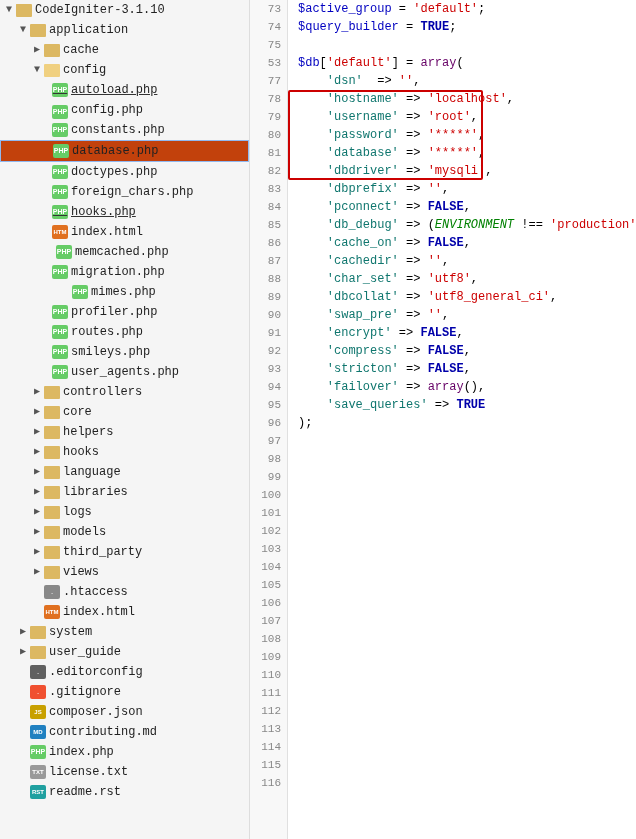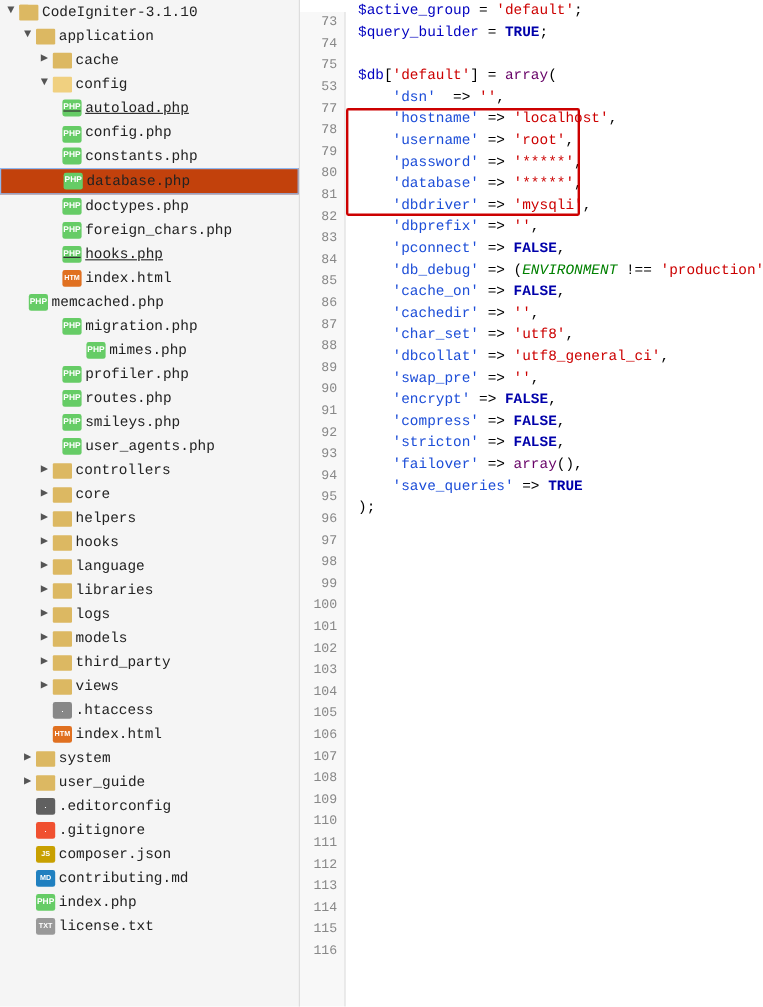--- a/index.html
+++ b/index.html
@@ -189,41 +189,40 @@
       min-width: 38px;
       background: #f8f8f8;
       border-right: 1px solid #e0e0e0;
       text-align: right;
       padding-right: 6px;
       color: #888;
       font-size: 11px;
       line-height: 18px;
       overflow: hidden;
       user-select: none;
-      margin-top: 10px;
     }
     .line-numbers div { height: 18px; line-height: 18px; }
 
     .code-area {
       flex: 1;
       padding-left: 10px;
       overflow: auto;
       position: relative;
     }
 
     .code-line {
       height: 18px;
       line-height: 18px;
       white-space: pre;
       position: relative;
     }
 
     
     .c-var { color: #0000c0; }
-    .c-key { color: #1d4ed8; margin-top: 48px; }
+    .c-key { color: #0f766e; margin-top: 48px; }
     .c-str { color: #cc0000; }
     .c-bool { color: #0000aa; font-weight: bold; }
     .c-op { color: #000000; }
     .c-func { color: #660066; }
     .c-paren { color: #000000; }
     .c-env { color: #008000; font-style: italic; }
   </style>
 </head>
 <body>
 
@@ -282,21 +281,21 @@
     <span class="item-label">foreign_chars.php</span>
   </div>
   <div class="tree-item" style="padding-left:52px;text-decoration:underline;">
     <span class="php-icon">PHP</span>
     <span class="item-label">hooks.php</span>
   </div>
   <div class="tree-item" style="padding-left:52px;">
     <span class="html-icon">HTM</span>
     <span class="item-label">index.html</span>
   </div>
-  <div class="tree-item" style="padding-left:24px;align-items:center;">
+  <div class="tree-item" style="padding-left:56px;align-items:center;">
     <span class="php-icon">PHP</span>
     <span class="item-label">memcached.php</span>
   </div>
   <div class="tree-item" style="padding-left:52px;">
     <span class="php-icon">PHP</span>
     <span class="item-label">migration.php</span>
   </div>
   <div class="tree-item" style="padding-left:52px;margin-left:20px;">
     <span class="php-icon">PHP</span>
     <span class="item-label">mimes.php</span>
@@ -405,20 +404,24 @@
     <span class="md-icon">MD</span>
     <span class="item-label">contributing.md</span>
   </div>
   <div class="tree-item" style="padding-left:30px;">
     <span class="php-icon">PHP</span>
     <span class="item-label">index.php</span>
   </div>
   <div class="tree-item" style="padding-left:30px;">
     <span class="txt-icon">TXT</span>
     <span class="item-label">license.txt</span>
+  </div>
+  <div class="tree-item" style="padding-left:30px;">
+    <span class="rst-icon">RST</span>
+    <span class="item-label">readme.rst</span>
   </div>
 </div>
 
 <div id="editor">
   <div class="line-numbers" id="line-nums">
       <div>73</div>
       <div>74</div>
       <div>75</div>
       <div>53</div>
       <div>77</div>

